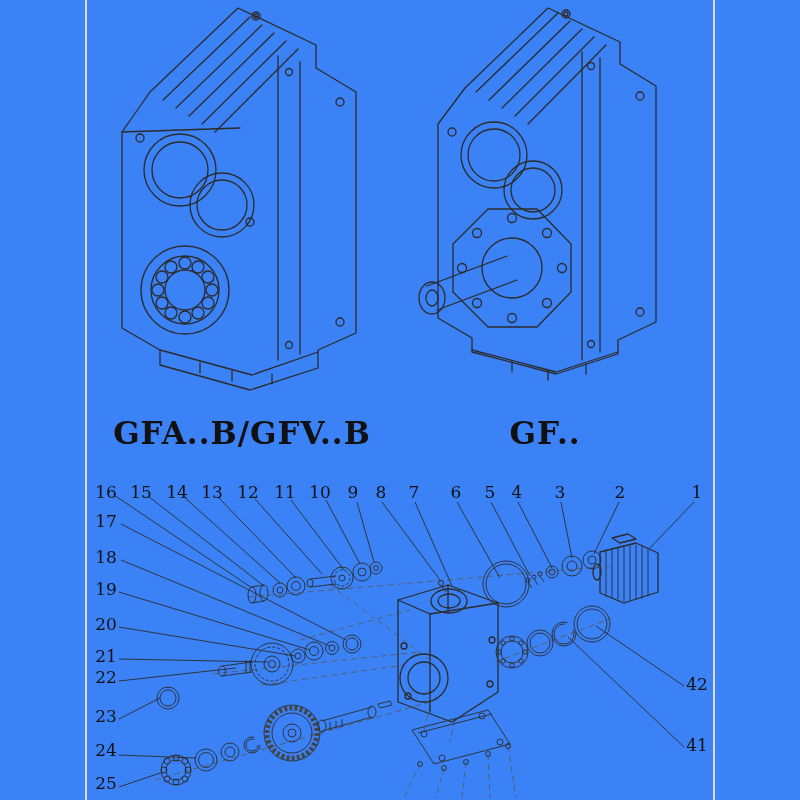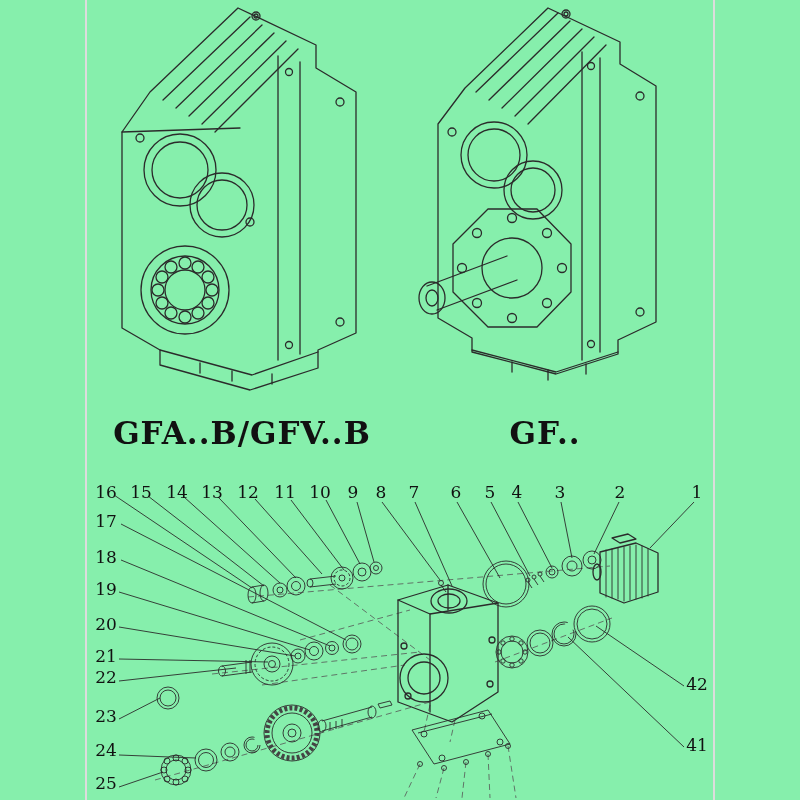--- a/index.html
+++ b/index.html
@@ -1,16 +1,16 @@
 <!DOCTYPE html>
 <html><head>
 <meta charset="utf-8">
 <style>
   html,body{margin:0;padding:0;background:#fff;}
-  .canvas{position:relative;width:800px;height:800px;background:#86efac;overflow:hidden;
+  .canvas{position:relative;width:800px;height:800px;background:#3b82f6;overflow:hidden;
           font-family:"DejaVu Serif", serif;}
   svg{position:absolute;left:0;top:0;}
   .ln  {stroke:#2b2b2b;stroke-width:1.3;fill:none;stroke-linejoin:round;stroke-linecap:round;}
   .thin{stroke:#2b2b2b;stroke-width:0.9;fill:none;}
   .leader{stroke:#2b2b2b;stroke-width:0.9;}
   .dash{stroke:#555;stroke-width:0.8;fill:none;stroke-dasharray:6 4;}
   .num{font:17px "DejaVu Serif", serif;fill:#111;}
   .model{font:bold 31px "DejaVu Serif", serif;fill:#111;letter-spacing:1px;}
   .edge{stroke:#dcdcdc;stroke-width:2;}
 </style>

